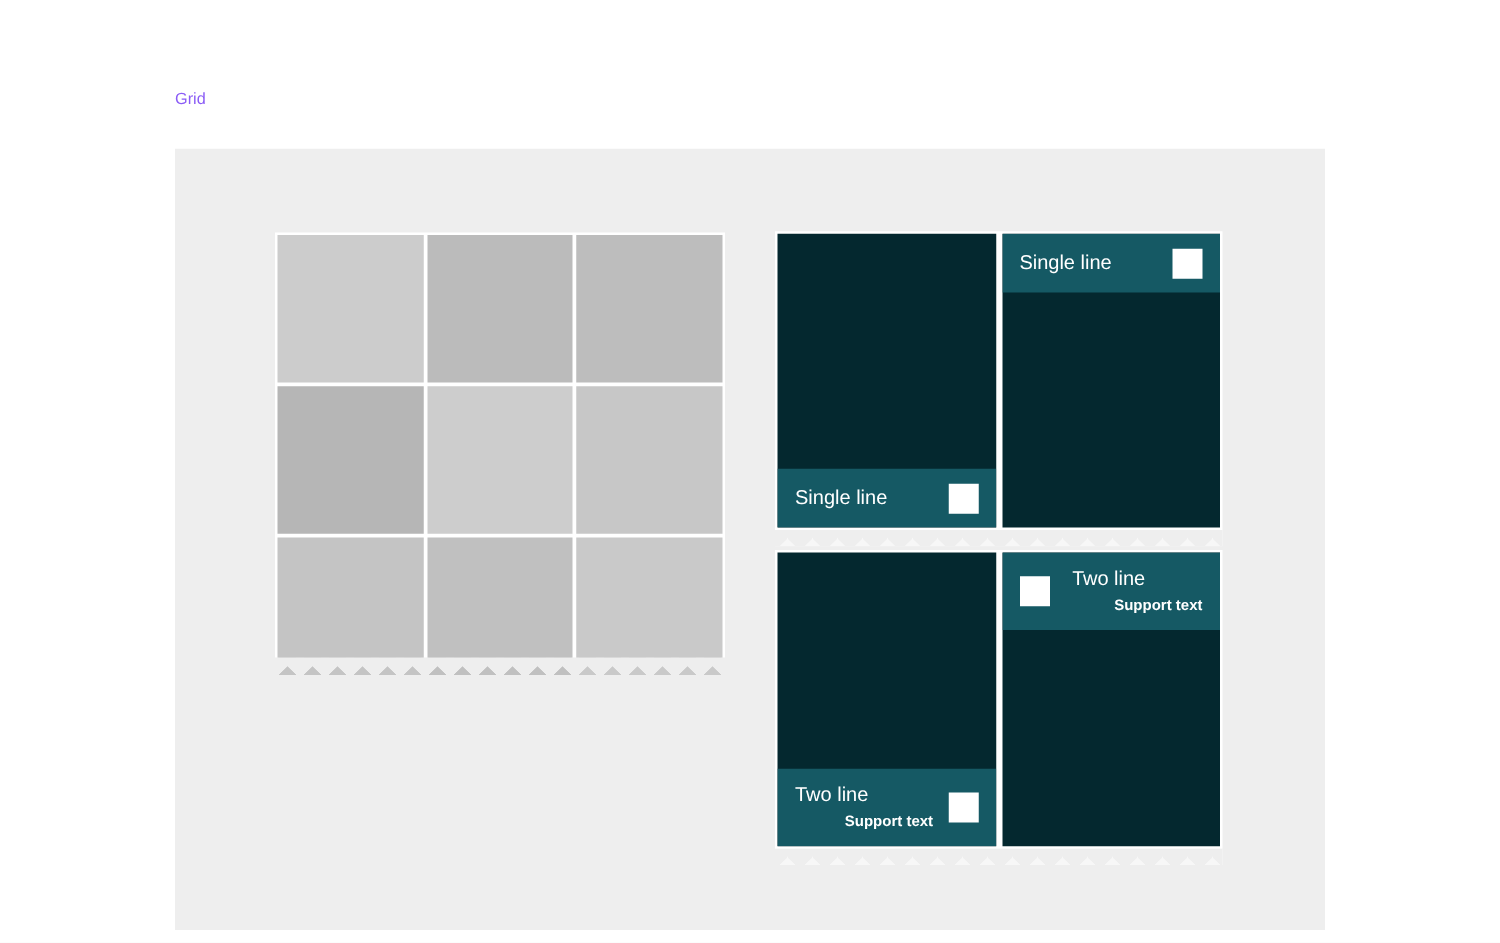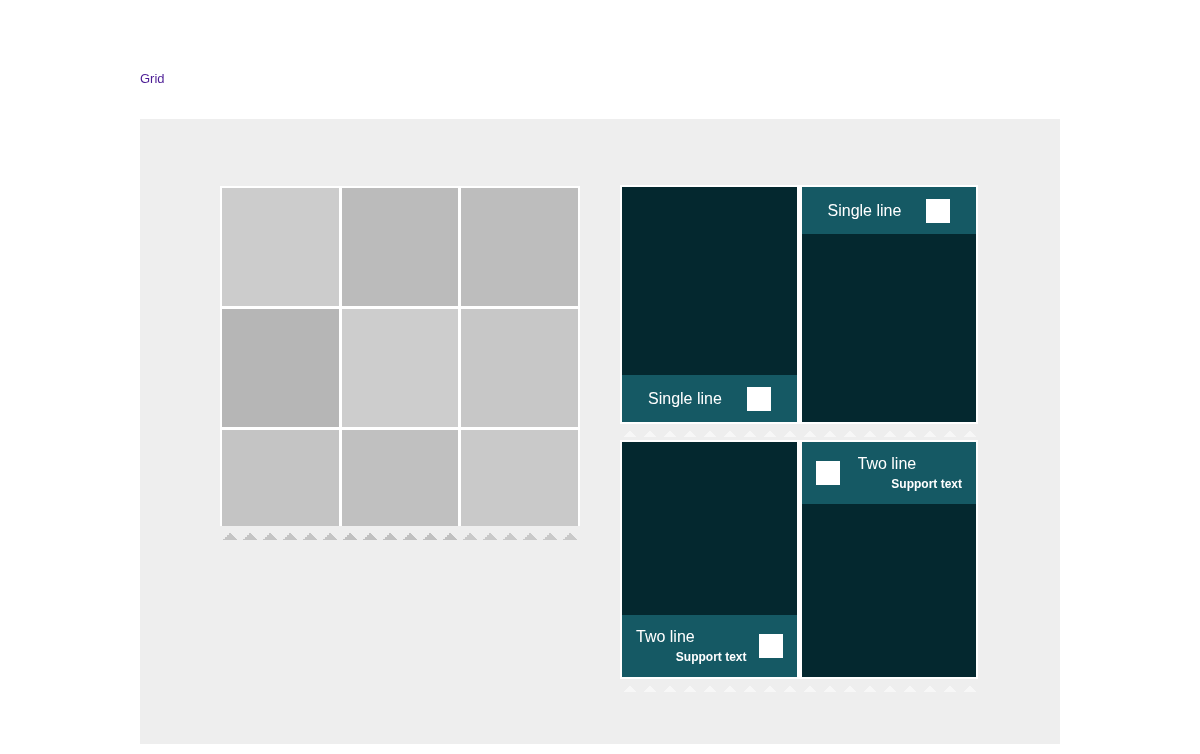--- a/index.html
+++ b/index.html
@@ -121,21 +121,21 @@
   
   .card-bar {
     background: #155964;
     display: flex;
     align-items: center;
     box-sizing: border-box;
     width: 100%;
   }
   .card-bar.single {
     height: 47px;
-    padding: 0 26px;
+    padding: 0 14px;
   }
   .card-bar.two {
     height: 62px;
     padding: 0 14px;
   }
   .card-bar.icon-right { flex-direction: row; }
   .card-bar.icon-left  { flex-direction: row; }
 
   .bar-texts {
     display: flex;
@@ -189,21 +189,21 @@
     overflow: hidden;
   }
   .card-zig-wrap.z1 { top: 305px; }   
   .card-zig-wrap.z2 { top: 560px; }   
 </style>
 </head>
 <body>
 
 <div id="root">
 
-  <div class="page-title" style="color: #4c1d95;">Grid</div>
+  <div class="page-title" style="color: #8b5cf6;">Grid</div>
 
   <div class="canvas" style="background: rgb(238, 238, 238);">
 
     <div class="grid-block">
       <div class="grid-frame">
         <div class="grid-inner">
           <div class="grid-tile" style="background: rgb(204, 204, 204);"></div>
           <div class="grid-tile" style="background: rgb(187, 187, 187);"></div>
           <div class="grid-tile" style="background: rgb(189, 189, 189);"></div>
           <div class="grid-tile" style="background: rgb(182, 182, 182);"></div>

